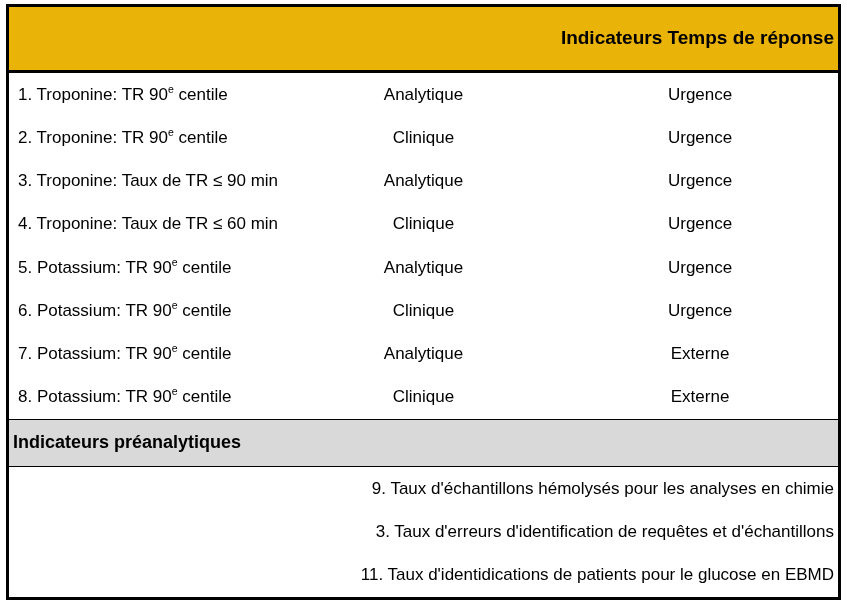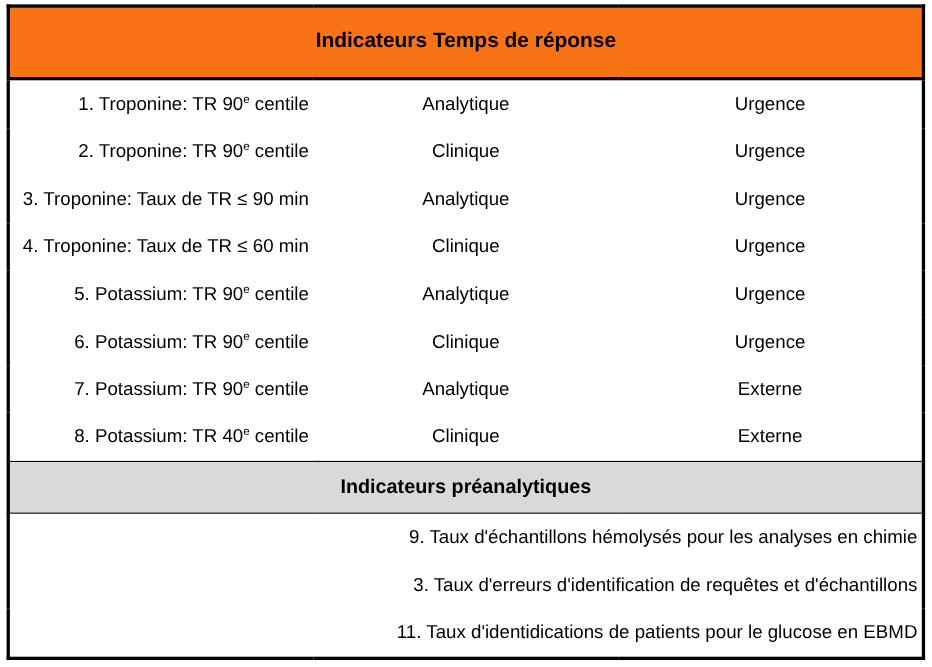--- a/index.html
+++ b/index.html
@@ -22,22 +22,22 @@
     background: #ffffff;
   }
   table.qi-table {
     width: 100%;
     height: 100%;
     border-collapse: collapse;
     table-layout: fixed;
     border: 3px solid #000000;
   }
   .title-row td {
-    background: #f97316;
-    text-align: center;
+    background: #eab308;
+    text-align: right;
     font-weight: bold;
     font-size: 19px;
     padding: 11px 4px 13px 4px;
     border-bottom: 3px solid #000000;
   }
   .header-row td {
     text-align: center;
     font-weight: bold;
     font-size: 17px;
     padding: 9px 4px 10px 4px;
@@ -45,30 +45,29 @@
   }
   .header-row td.col-ind {
     text-align: center;
   }
   .data-row td {
     font-size: 17px;
     padding: 6px 4px 6px 4px;
     vertical-align: middle;
   }
   .data-row td.col-ind {
-    text-align: right;
+    text-align: left;
     padding-left: 9px;
   }
   .data-row td.col-type,
   .data-row td.col-pat {
     text-align: center;
   }
   .section-row td {
     background: #d9d9d9;
-    text-align: center;
     font-weight: bold;
     font-size: 18px;
     padding: 6px 4px 7px 4px;
     border-top: 1px solid #000000;
     border-bottom: 1px solid #000000;
   }
   .pre-row td {
     font-size: 17px;
     text-align: right;
     padding: 6px 4px 6px 9px;
@@ -121,21 +120,21 @@
         <td class="col-ind"><span>6. Potassium: TR 90</span><sup>e</sup><span> centile</span></td>
         <td class="col-type">Clinique</td>
         <td class="col-pat">Urgence</td>
       </tr>
       <tr class="data-row">
         <td class="col-ind"><span>7. Potassium: TR 90</span><sup>e</sup><span> centile</span></td>
         <td class="col-type">Analytique</td>
         <td class="col-pat">Externe</td>
       </tr>
       <tr class="data-row">
-        <td class="col-ind"><span>8. Potassium: TR 40</span><sup>e</sup><span> centile</span></td>
+        <td class="col-ind"><span>8. Potassium: TR 90</span><sup>e</sup><span> centile</span></td>
         <td class="col-type">Clinique</td>
         <td class="col-pat">Externe</td>
       </tr>
 
       <tr class="section-row">
         <td colspan="3">Indicateurs préanalytiques</td>
       </tr>
 
       <tr class="pre-row">
         <td colspan="3">9. Taux d'échantillons hémolysés pour les analyses en chimie</td>

